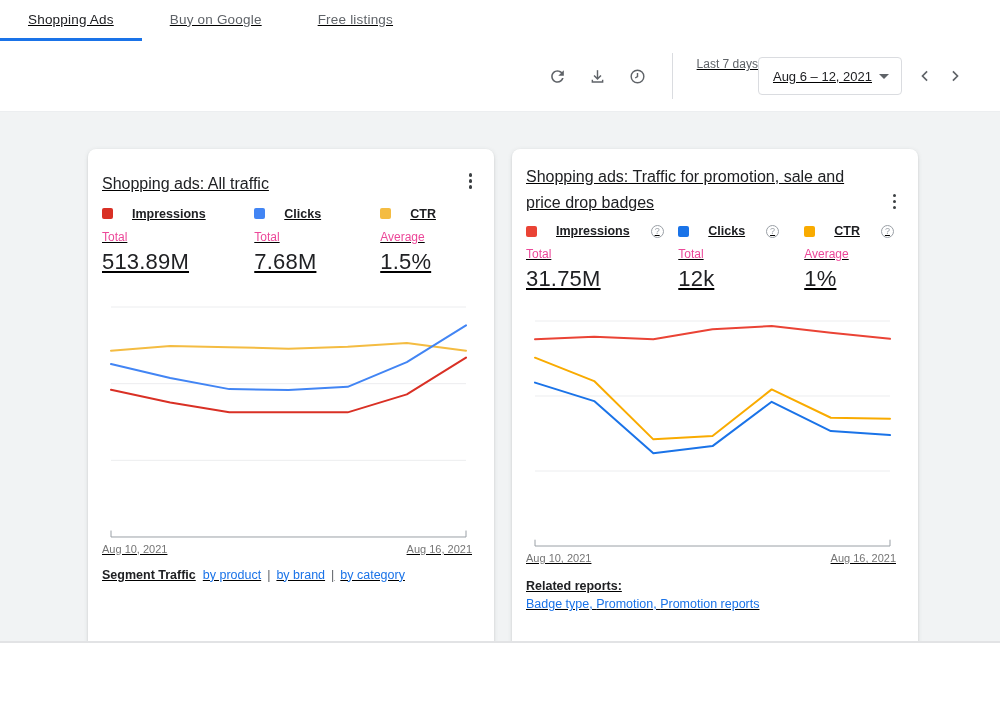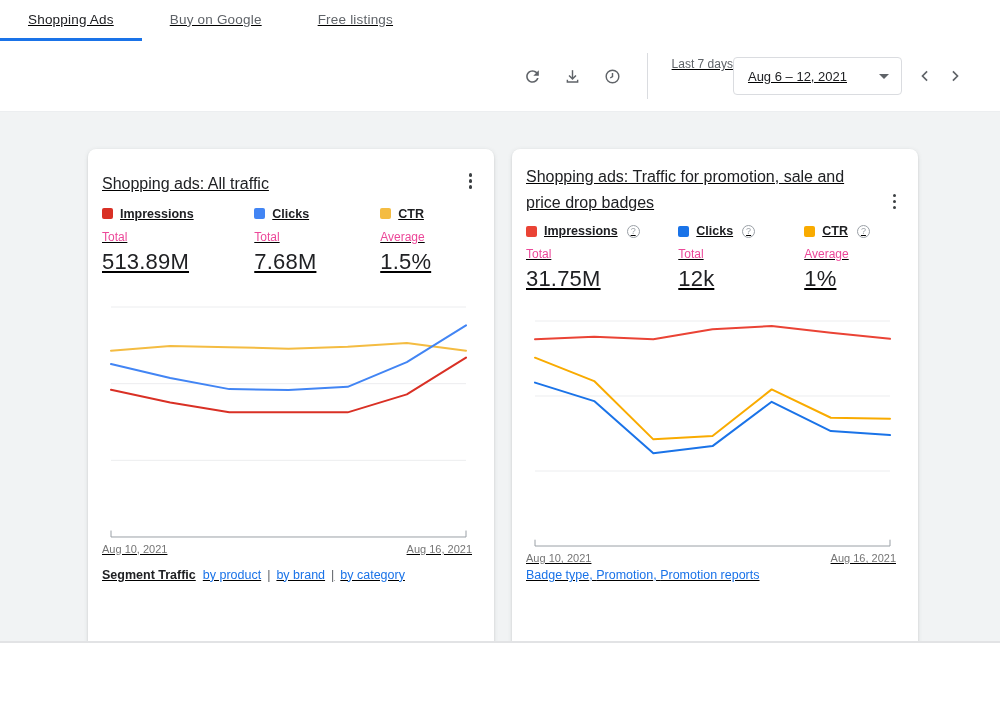--- a/index.html
+++ b/index.html
@@ -15,41 +15,41 @@
          color:#5f6368; border-bottom:3px solid transparent; cursor:pointer; letter-spacing:.2px; }
   .tab.active { color:#202124; border-bottom-color:#1a73e8; }
 
   .toolbar { height:70px; display:flex; align-items:center; justify-content:flex-end; padding-right:30px; }
   .icon-btn { width:40px; height:40px; border:none; background:transparent; border-radius:50%;
               display:flex; align-items:center; justify-content:center; cursor:pointer; padding:0; }
   .vdivider { width:1px; height:46px; background:#dadce0; margin:0 22px 0 14px; }
   .date-block { display:flex; flex-direction:row; margin-right:8px; }
   .date-label { font-size:12px; color:#5f6368; margin:0 0 5px 2px; }
   .date-pill { height:38px; background:#fff; border:1px solid #dadce0; border-radius:4px;
-               display:flex; align-items:center; gap:32px; padding:0 12px 0 14px; cursor:pointer;
+               display:flex; align-items:center; gap:7px; padding:0 12px 0 14px; cursor:pointer;
                font-family:"Liberation Sans",sans-serif; font-size:13px; font-weight:500; color:#202124; }
   .caret { width:0; height:0; border-left:5px solid transparent; border-right:5px solid transparent;
            border-top:5px solid #5f6368; }
   .chev-btn { width:30px; height:30px; border:none; background:transparent; display:flex;
               align-items:center; justify-content:center; cursor:pointer; padding:0; }
 
   
   main { display:flex; gap:18px; padding:37px 0 0 88px; }
   .card { width:406px; height:524px; background:#fff; border-radius:8px; padding:15px 16px 0 14px;
           box-shadow:0 1px 2px rgba(60,64,67,.15), 0 1px 5px rgba(60,64,67,.1); }
   .card-head { display:flex; justify-content:space-between; align-items:flex-end; }
   .card-title { font-size:16px; color:#202124; line-height:24px; font-weight:400; }
   .card2 .card-title { max-width:336px; line-height:26px; }
   .kebab { display:inline-flex; flex-direction:column; gap:2.5px; padding:7px 6px; border:none;
            background:transparent; cursor:pointer; margin-top:2px; }
   .kebab i { width:3.5px; height:3.5px; border-radius:50%; background:#3c4043; }
 
   .metrics { display:grid; grid-template-columns:40.5% 33.5% 26%; margin-top:11px; }
   .card2 .metrics { margin-top:8px; }
-  .metric-head { display:flex; align-items:center; gap:7px; }
+  .metric-head { display:flex; align-items:center; gap:19px; }
   .swatch { width:11px; height:11px; border-radius:2px; flex:none; }
   .metric-name { font-size:12.5px; font-weight:700; color:#202124; }
   .help { width:13px; height:13px; border:1px solid #9aa0a6; border-radius:50%; display:inline-flex;
           align-items:center; justify-content:center; font-size:9px; color:#9aa0a6; margin-left:2px; cursor:pointer; }
   .help::after { content:"?"; }
   .metric-agg { font-size:12px; color:#ec4899; margin-top:9px; }
   .metric-value { font-size:22px; color:#202124; margin-top:5px; letter-spacing:.2px; }
 
   .chart-plot { height:230px; margin:32px 12px 0 9px; cursor:crosshair; }
   .card2 .chart-plot { height:225px; margin-top:29px; }
@@ -237,17 +237,18 @@
             <line x1="100" y1="97.2" x2="100" y2="100" stroke="#9aa0a6" stroke-width="1" vector-effect="non-scaling-stroke"></line>
             <polyline points="0.00,8.10 16.67,7.00 33.33,8.10 50.00,3.70 66.67,2.20 83.33,5.20 100.00,7.90" fill="none" stroke="#ea4335" stroke-width="2" stroke-linejoin="round" stroke-linecap="round" vector-effect="non-scaling-stroke"></polyline>
             <polyline points="0.00,16.30 16.67,26.70 33.33,52.60 50.00,51.10 66.67,30.40 83.33,43.00 100.00,43.40" fill="none" stroke="#f9ab00" stroke-width="2" stroke-linejoin="round" stroke-linecap="round" vector-effect="non-scaling-stroke"></polyline>
             <polyline points="0.00,27.40 16.67,35.60 33.33,58.80 50.00,55.60 66.67,35.90 83.33,48.90 100.00,50.70" fill="none" stroke="#1a73e8" stroke-width="2" stroke-linejoin="round" stroke-linecap="round" vector-effect="non-scaling-stroke"></polyline>
           </svg>
         </div>
       <div class="axis-labels">
         <span>Aug 10, 2021</span>
         <span>Aug 16, 2021</span>
       </div>
+      <div class="related-label">Related reports:</div>
       <div class="related-links"><span class="link">Badge type</span><span class="sep">, </span><span class="link">Promotion</span><span class="sep">, </span><span class="link">Promotion reports</span></div>
     </section>
 
   </main>
 </div>
 
 </body></html>

